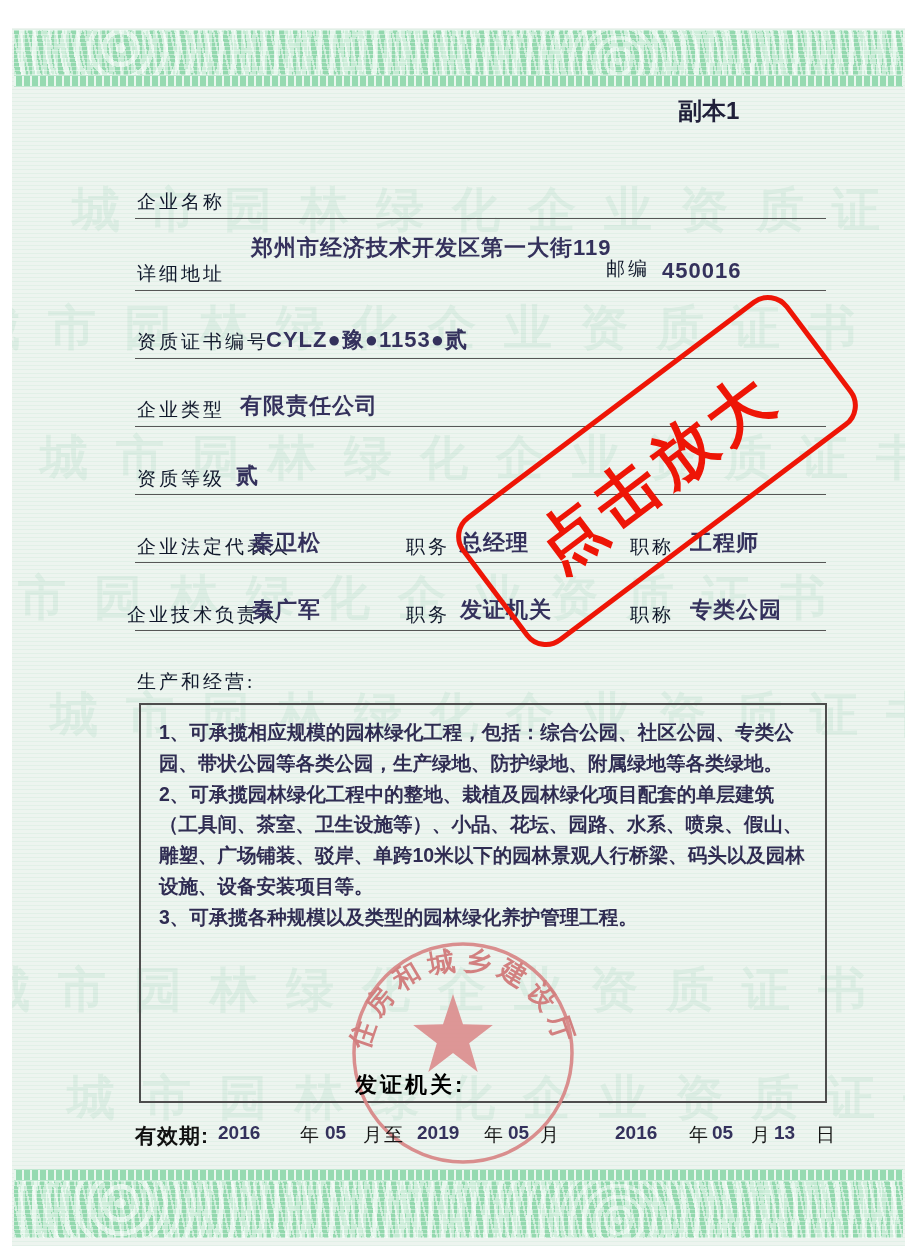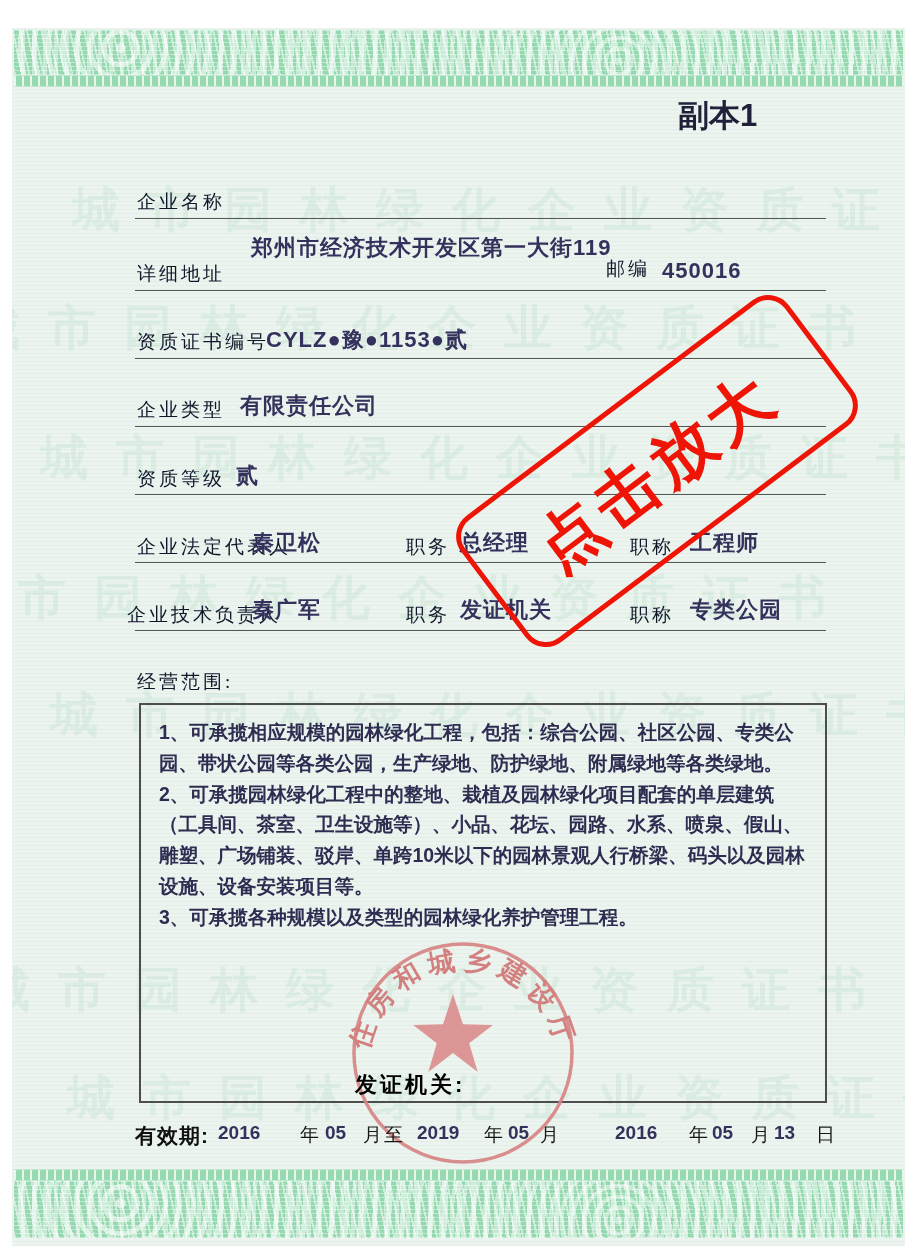--- a/index.html
+++ b/index.html
@@ -22,21 +22,21 @@
         background:repeating-linear-gradient(90deg,#eaf7ef 0 2px,#96dab1 2px 8px);
         border-top:1px solid #bfe8d0;border-bottom:1px solid #bfe8d0;}
   .squares-top{top:75px;}
   .squares-bottom{top:1169px;}
   
   .wm{position:absolute;font-weight:bold;font-size:48px;letter-spacing:28px;white-space:nowrap;
       color:rgba(104,188,144,0.12);z-index:1;pointer-events:none;font-family:"Liberation Serif",serif;}
   
   .title{position:absolute;left:0;width:917px;top:94px;text-align:center;font-size:30px;font-weight:bold;
          letter-spacing:14px;color:#1b1b33;font-family:"Liberation Serif",serif;z-index:2;}
-  .copy-label{position:absolute;left:678px;top:95px;font-size:31px;font-weight:bold;color:#20203a;z-index:2;}
+  .copy-label{position:absolute;left:678px;top:95px;font-size:24px;font-weight:bold;color:#20203a;z-index:2;}
   
   .flabel{position:absolute;font-family:"Liberation Serif",serif;font-size:19px;letter-spacing:3px;color:#0f172a;z-index:2;}
   .fvalue{position:absolute;font-weight:bold;font-size:22px;color:#34315c;letter-spacing:1px;z-index:2;}
   .hline{position:absolute;left:135px;width:691px;height:0;border-top:1.6px solid #565656;z-index:2;}
   
   .scope-box{position:absolute;left:139px;top:703px;width:688px;height:400px;border:2px solid #4d4d4d;
              box-sizing:border-box;padding:12px 14px 0 18px;z-index:2;}
   .scope-item{font-size:19.5px;font-weight:bold;color:#2f2c52;line-height:1.58;margin:0;}
   .issuer-label{position:absolute;left:355px;top:1070px;font-size:22px;font-weight:bold;letter-spacing:3px;color:#000000;z-index:4;}
   
@@ -104,21 +104,21 @@
   <div class="hline" style="top:562px"></div>
 
   <span class="flabel" style="left:127px;top:602px">企业技术负责人</span>
   <span class="fvalue" style="left:252px;top:595px">秦广军</span>
   <span class="flabel" style="left:406px;top:602px">职务</span>
   <span class="fvalue" style="left:460px;top:595px">发证机关</span>
   <span class="flabel" style="left:630px;top:602px">职称</span>
   <span class="fvalue" style="left:690px;top:595px">专类公园</span>
   <div class="hline" style="top:630px"></div>
 
-  <span class="flabel" style="left:137px;top:669px">经营范围:</span>
+  <span class="flabel" style="left:137px;top:669px">生产和经营:</span>
   <div class="scope-box">
     <p class="scope-item">1、可承揽相应规模的园林绿化工程，包括：综合公园、社区公园、专类公园、带状公园等各类公园，生产绿地、防护绿地、附属绿地等各类绿地。</p>
     <p class="scope-item">2、可承揽园林绿化工程中的整地、栽植及园林绿化项目配套的单层建筑（工具间、茶室、卫生设施等）、小品、花坛、园路、水系、喷泉、假山、雕塑、广场铺装、驳岸、单跨10米以下的园林景观人行桥梁、码头以及园林设施、设备安装项目等。</p>
     <p class="scope-item">3、可承揽各种规模以及类型的园林绿化养护管理工程。</p>
   </div>
 
   <svg class="seal" viewBox="0 0 230 230">
     <defs>
       <path id="sealArc" d="M 24 158 A 96 96 0 1 1 206 158" fill="none"></path>
     </defs>

